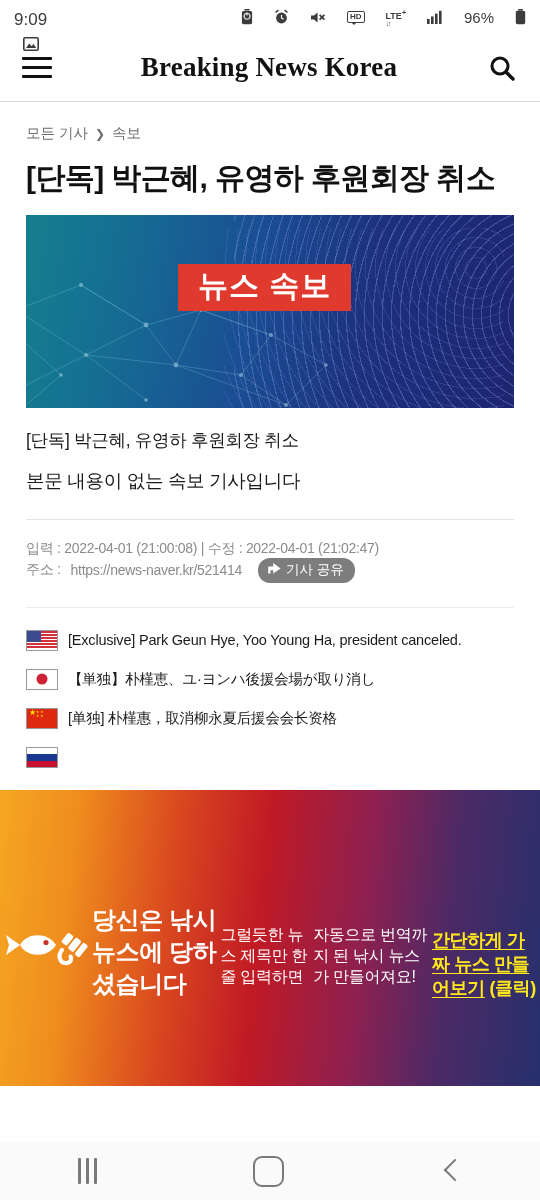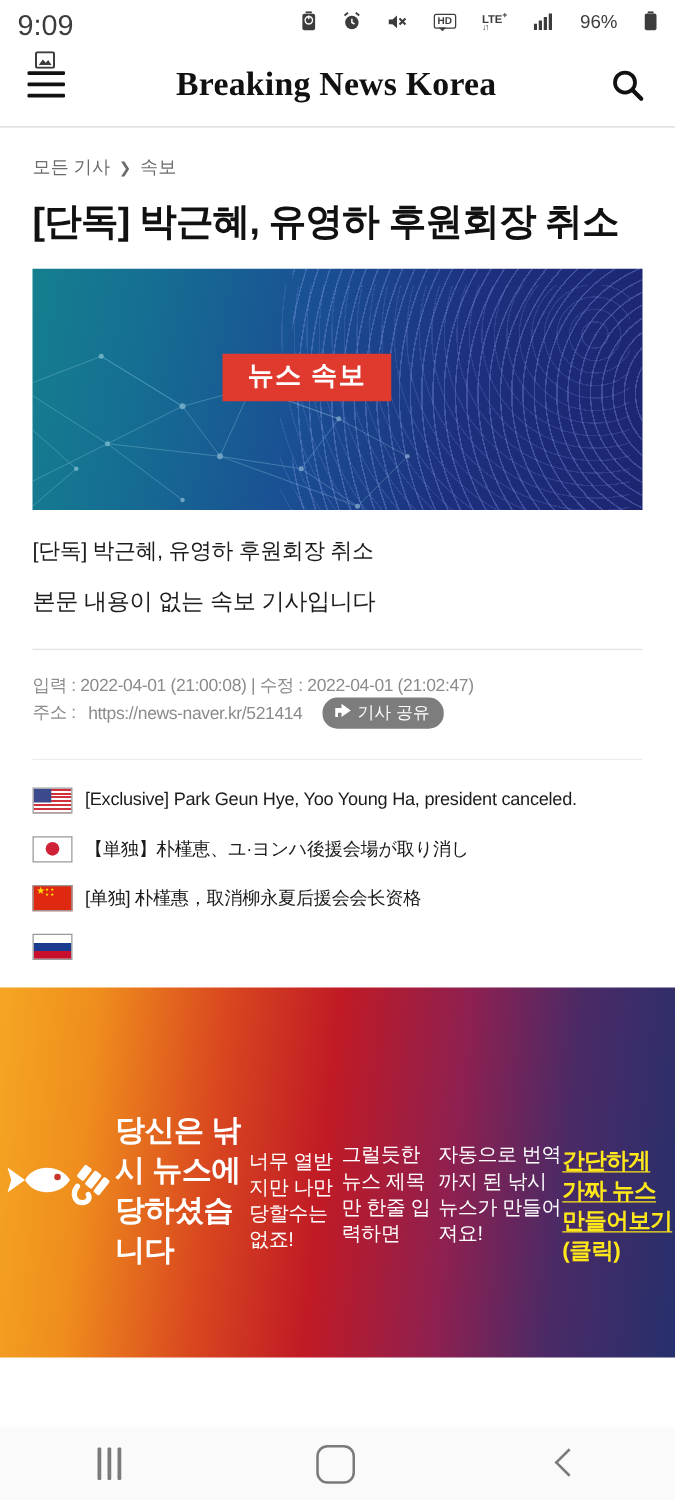--- a/index.html
+++ b/index.html
@@ -5,21 +5,21 @@
   html,body{margin:0;padding:0;}
   body{
     width:540px;height:1200px;overflow:hidden;background:#ffffff;
     font-family:"Liberation Sans","DejaVu Sans",sans-serif;
     -webkit-font-smoothing:antialiased;
   }
   
   .statusbar{height:34px;display:flex;align-items:center;justify-content:space-between;padding:0 14px;box-sizing:border-box;background:#fff;}
   .sb-left{display:flex;align-items:center;gap:7px;flex-direction:column;}
   .sb-carrier{font-size:17px;color:#3c3c3c;letter-spacing:.2px;}
-  .sb-time{font-size:23px;color:#3c3c3c;}
+  .sb-time{font-size:17px;color:#3c3c3c;}
   .sb-right{display:flex;align-items:center;gap:21px;color:#3c3c3c;}
   .sb-ico{display:inline-flex;align-items:center;justify-content:center;}
   .sb-batt{font-size:15px;color:#3c3c3c;letter-spacing:0;}
   .hd-box{border:1.6px solid #3c3c3c;border-radius:2px;font-size:8px;line-height:8px;padding:1px 2px;font-weight:bold;position:relative;}
   .hd-box:after{content:"";position:absolute;left:3px;bottom:-3px;border-left:3px solid transparent;border-right:3px solid transparent;border-top:3px solid #3c3c3c;}
   .lte{font-size:9px;font-weight:bold;line-height:9px;}
   .lte sup{font-size:7px;}
   .lte .arrows{font-size:7px;display:block;line-height:6px;letter-spacing:-1px;}
   
   .appbar{height:68px;display:flex;align-items:center;justify-content:space-between;padding:0 22px;box-sizing:border-box;border-bottom:1px solid #d8d8d8;background:#fff;}
@@ -34,21 +34,21 @@
   .headline{font-size:30px;font-weight:bold;color:#111;margin:16px 0 0;line-height:1.25;letter-spacing:-.6px;white-space:nowrap;}
   .hero{margin-top:18px;width:488px;height:193px;position:relative;overflow:hidden;
         background:linear-gradient(100deg,#157f8e 0%,#156f93 18%,#1a4f93 45%,#1d2f7d 70%,#1d2570 100%);}
   .hero .net{position:absolute;inset:0;opacity:.55;}
   .hero .dots{position:absolute;right:-40px;top:-30px;width:320px;height:260px;
         background:
           repeating-radial-gradient(circle at 100% 50%, rgba(150,170,255,.38) 0 1.2px, transparent 1.2px 9px);
         opacity:.75;}
   .hero .dots2{position:absolute;right:10px;bottom:-20px;width:280px;height:200px;
         background:repeating-radial-gradient(circle at 90% 20%, rgba(130,150,235,.3) 0 1px, transparent 1px 10px);opacity:.6;}
-  .badge{position:absolute;left:152px;top:68px;background:#e0392e;color:#fff;font-size:21px;font-weight:bold;
+  .badge{position:absolute;left:152px;top:49px;background:#e0392e;color:#fff;font-size:30px;font-weight:bold;
          padding:7px 20px 10px;letter-spacing:1px;line-height:1;}
   .bodyline{font-size:17.5px;color:#1b1b1b;margin-top:20px;letter-spacing:-.3px;}
   .bodyline.second{margin-top:16px;font-size:18.5px;}
   .rule{height:1px;background:#e3e3e3;margin:26px 0 0;}
   .meta{font-size:14px;color:#8b8b8b;margin-top:20px;letter-spacing:-.3px;}
   .metarow2{display:flex;align-items:center;gap:16px;}
   .sharebtn{display:inline-flex;align-items:center;gap:4px;background:#7d7d7d;color:#fff;border-radius:12px;
             padding:3px 11px 4px 9px;font-size:13.5px;cursor:pointer;}
   .rule2{height:1px;background:#ededed;margin-top:24px;}
   
@@ -249,21 +249,20 @@
         <g transform="rotate(38 72 22)">
           <rect x="62" y="15" width="7" height="12" rx="1.6"></rect>
           <rect x="71" y="14" width="7" height="14" rx="1.6"></rect>
           <rect x="80" y="13.5" width="6" height="15" rx="1.6"></rect>
         </g>
         <path d="M62 28 C57 34, 60 42, 67 41 C71 40.4, 72 37, 70.6 34.6" fill="none" stroke="#ffffff" stroke-width="4.2" stroke-linecap="round"></path>
       </g>
     </svg>
   </div>
   <div class="promo-title">당신은 낚시 뉴스에 당하셨습니다</div>
-  <div class="promo-line first">너무 열받지만 나만 당할수는 없죠!</div>
   <div class="promo-line">그럴듯한 뉴스 제목만 한줄 입력하면</div>
   <div class="promo-line">자동으로 번역까지 된 낚시 뉴스가 만들어져요!</div>
   <div class="promo-cta">
     <span class="u">간단하게 가짜 뉴스 만들어보기</span><span> (클릭)</span>
   </div>
 </div>
 
 <div class="navbar">
   <div class="nav-recent">
       <i></i>

